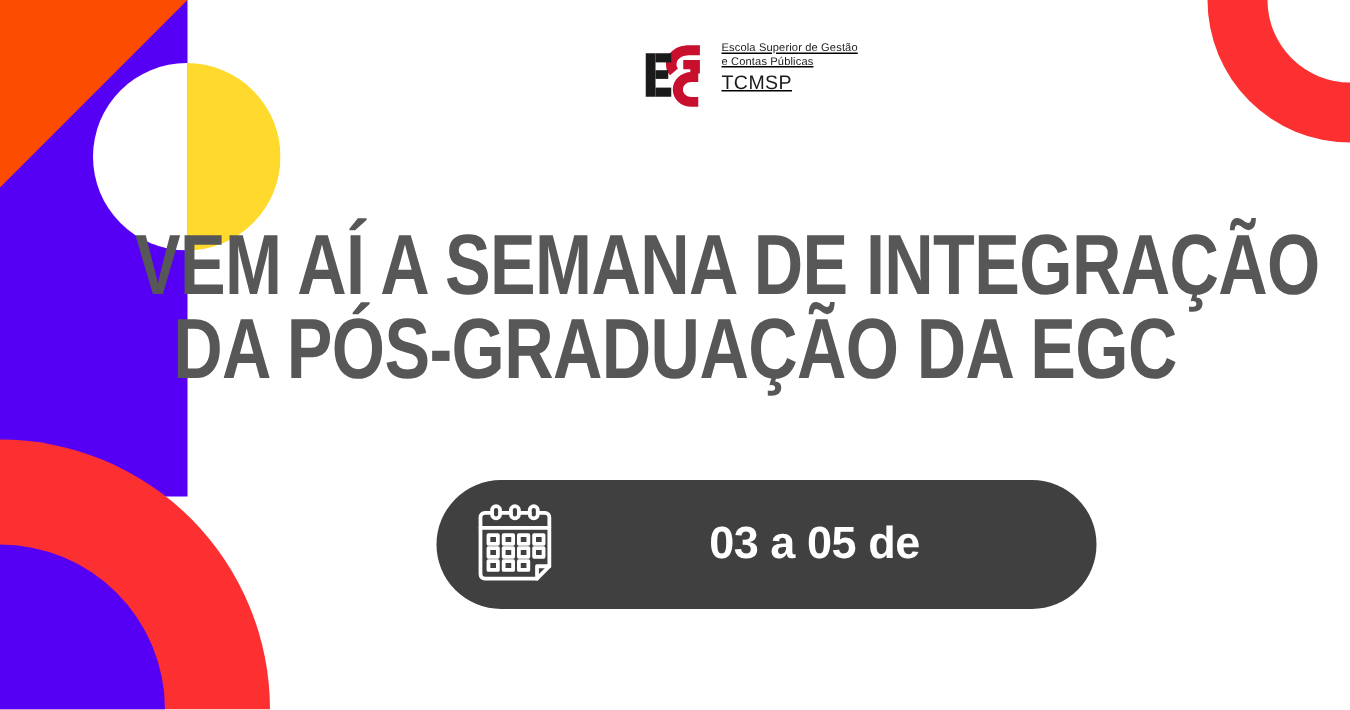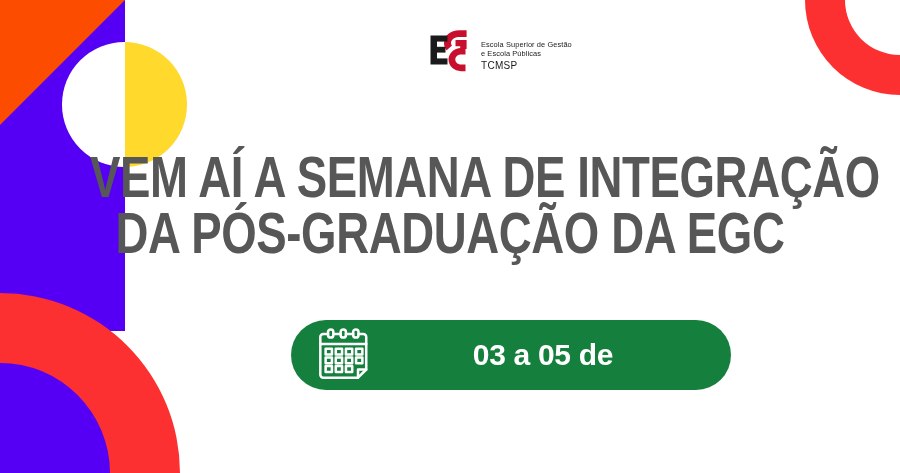--- a/index.html
+++ b/index.html
@@ -104,42 +104,43 @@
     border-radius: 50%;
     background: #ffffff;
   }
 
   
   .logo {
     position: absolute;
     left: 428px;
     top: 28px;
     display: flex;
-    align-items: flex-end;
+    align-items: flex-start;
     gap: 7px;
+    text-decoration: underline;
   }
   .logo-mark {
     width: 46px;
     height: 44px;
     flex: 0 0 auto;
   }
   .logo-text {
     display: flex;
     flex-direction: column;
     justify-content: center;
     line-height: 1.18;
   }
   .logo-line {
     font-size: 7.4px;
     color: #1a1a1a;
     letter-spacing: 0.1px;
     white-space: nowrap;
   }
   .logo-acronym {
-    font-size: 10px;
+    font-size: 13px;
     color: #1a1a1a;
     letter-spacing: 0.3px;
     margin-top: 1.5px;
     white-space: nowrap;
   }
 
   
   .headline {
     position: absolute;
     left: 0;
@@ -158,22 +159,22 @@
     display: block;
     white-space: nowrap;
   }
 
   
   .date-pill {
     position: absolute;
     left: 291px;
     top: 320px;
     width: 440px;
-    height: 70px;
-    background: #15803d;
+    height: 86px;
+    background: #404040;
     border-radius: 43px;
     display: flex;
     align-items: center;
     box-sizing: border-box;
     padding-left: 24px;
   }
   .cal-icon {
     width: 58px;
     height: 58px;
     flex: 0 0 auto;
@@ -223,21 +224,21 @@
                L 37.5 43.2 L 37.5 36.6 L 33.0 36.6 C 29.8 36.6 27.3 34.4 27.3 31.6
                C 27.3 28.8 29.8 26.6 33.0 26.6 L 37.5 26.6 L 37.5 20.0 Z" fill="#C8102E"></path>
 
       <path d="M2.5 7.5 L 9.0 7.5 L 9.0 36.5 L 2.5 36.5 Z" fill="#1A1A1A"></path>
       <path d="M9.0 7.5 L 19.5 7.5 L 19.5 13.6 L 9.0 13.6 Z" fill="#1A1A1A"></path>
       <path d="M9.0 18.8 L 17.5 18.8 L 17.5 24.6 L 9.0 24.6 Z" fill="#1A1A1A"></path>
       <path d="M9.0 30.4 L 19.5 30.4 L 19.5 36.5 L 9.0 36.5 Z" fill="#1A1A1A"></path>
     </svg>
     <div class="logo-text">
       <span class="logo-line">Escola Superior de Gestão</span>
-      <span class="logo-line">e Escola Públicas</span>
+      <span class="logo-line">e Contas Públicas</span>
       <span class="logo-acronym">TCMSP</span>
     </div>
   </div>
 
   <div class="headline">
     <span class="headline-line">VEM AÍ A SEMANA DE INTEGRAÇÃO</span>
     <span class="headline-line">DA PÓS-GRADUAÇÃO DA EGC</span>
   </div>
 
   <div class="date-pill">

